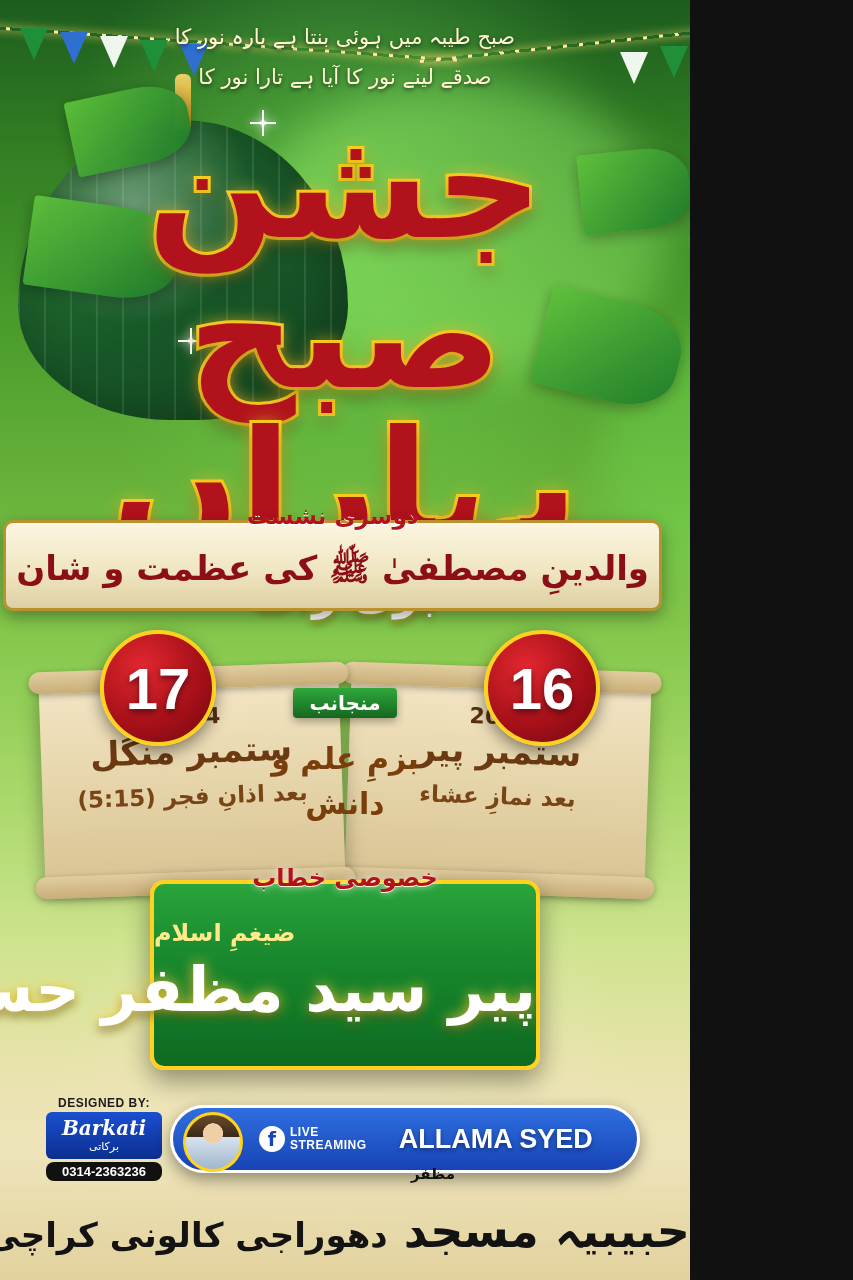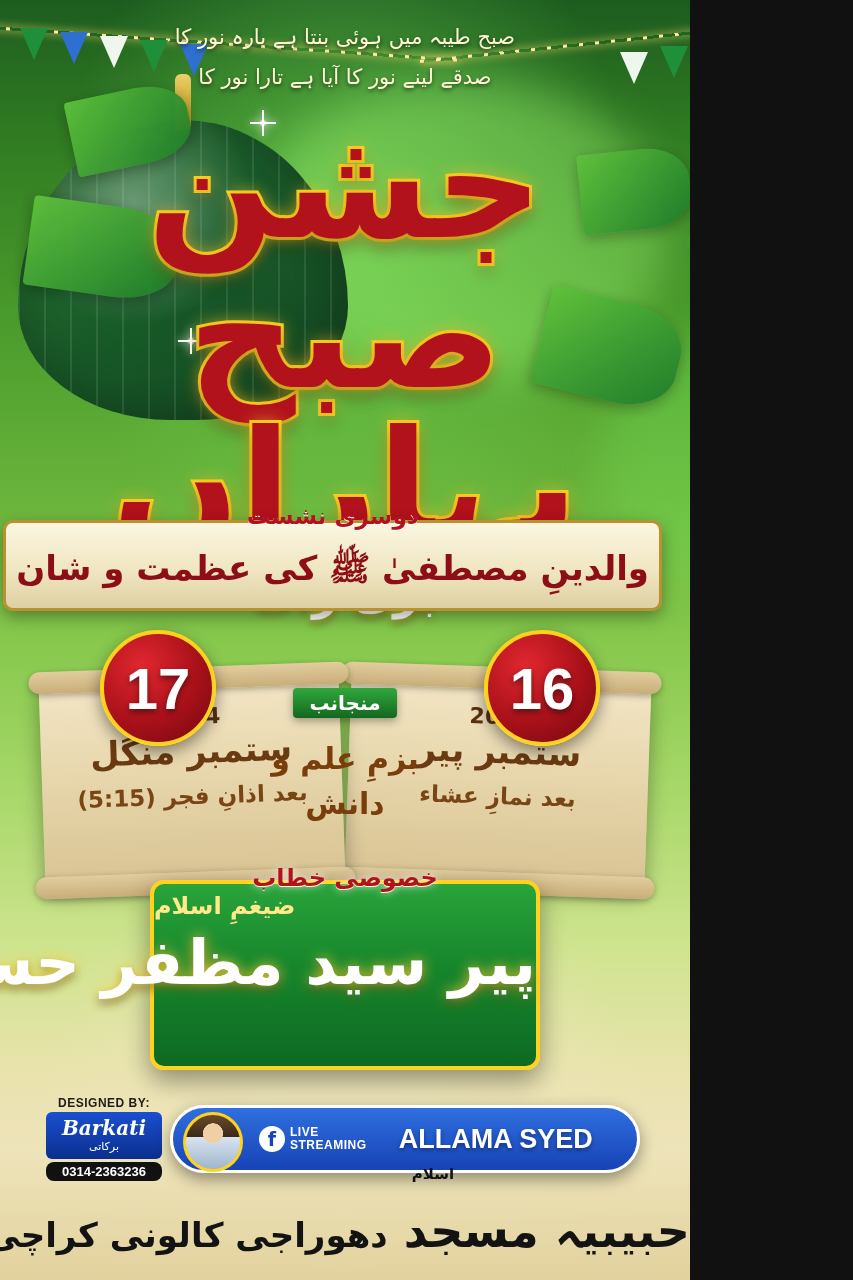--- a/index.html
+++ b/index.html
@@ -295,21 +295,21 @@
     top: -20px; left: 50%; transform: translateX(-50%);
     direction: rtl;
     font-family: "DejaVu Sans", sans-serif;
     font-size: 24px;
     font-weight: bold;
     color: #b1121c;
     text-shadow: 0 1px 0 #fff8d0, 0 0 8px rgba(255,255,255,.9);
     white-space: nowrap;
   }
   .speaker-title {
-    margin-top: 8px;
+    margin-top: 35px;
     font-family: "DejaVu Sans", sans-serif;
     font-size: 24px;
     font-weight: bold;
     color: #ffe98a;
   }
   .speaker-name {
     margin-top: 4px;
     font-family: "DejaVu Sans", sans-serif;
     font-size: 62px;
     font-weight: bold;
@@ -544,20 +544,20 @@
         <div>LIVE</div>
         <div>STREAMING</div>
       </div>
     </div>
     <div class="live-names">
       <div>ALLAMA SYED</div>
     </div>
   </div>
 
   <div class="venue">
-    <div class="venue-logo">اسلام</div>
+    <div class="venue-logo">مظفر</div>
     <div class="venue-name">
       <span>حبیبیہ مسجد</span>
       <span class="sub">دھوراجی کالونی کراچی</span>
     </div>
   </div>
 
 </div>
 
 </body></html>

